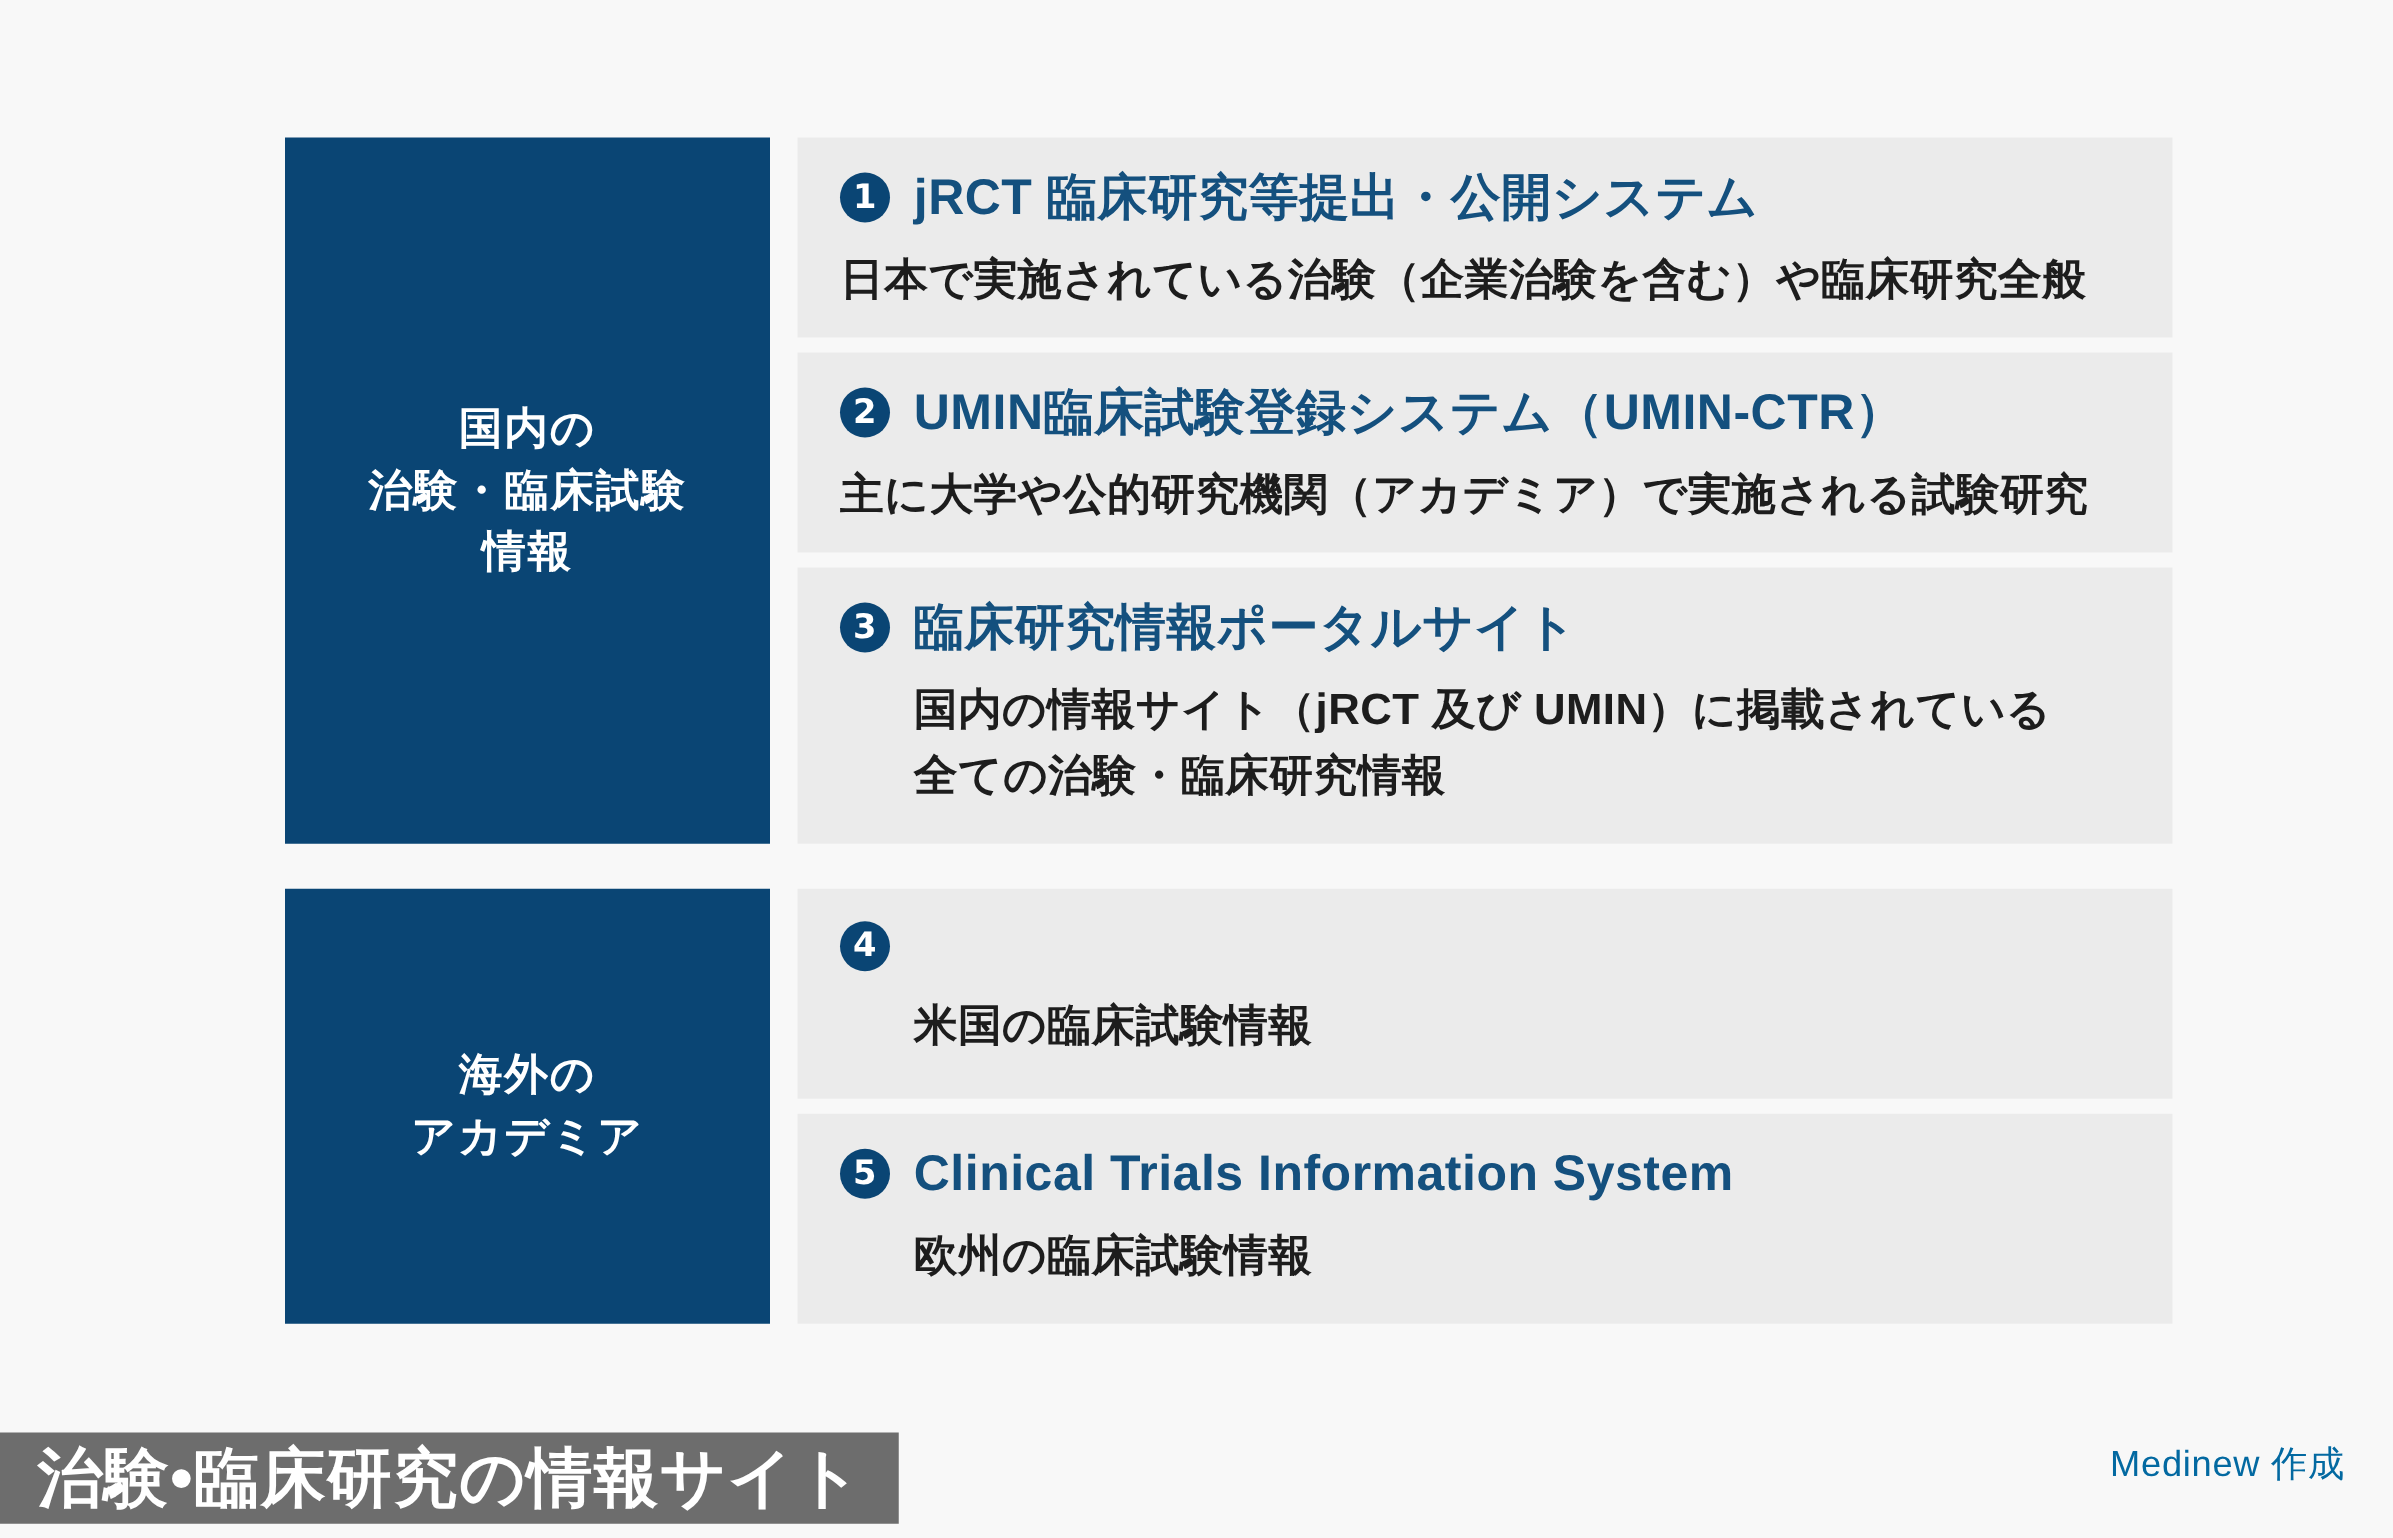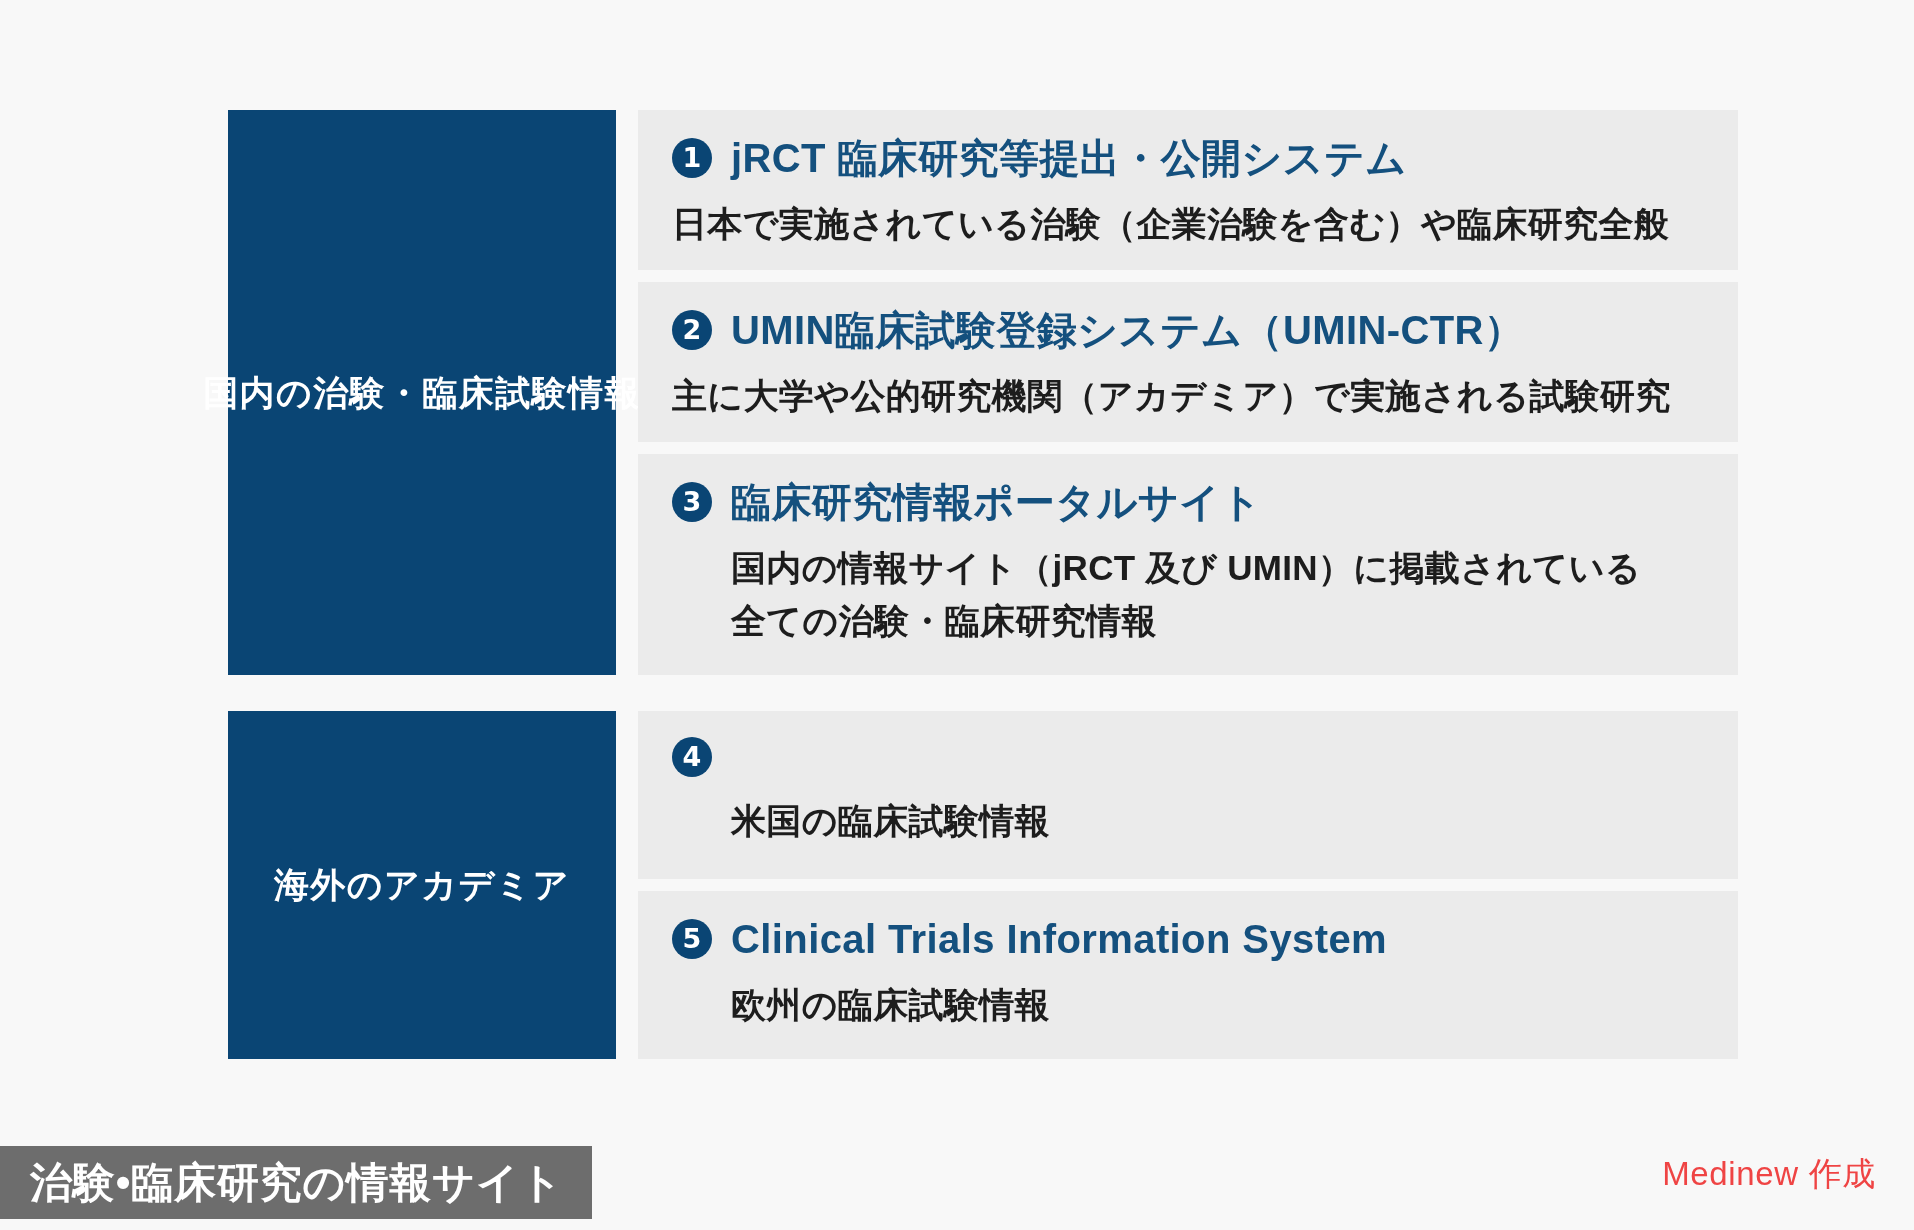--- a/index.html
+++ b/index.html
@@ -39,21 +39,21 @@
     margin-bottom: 36px;
   }
   .group:last-child { margin-bottom: 0; }
 
   .group-label {
     flex: 0 0 388px;
     width: 388px;
     background: #0a4574;
     color: #ffffff;
     display: flex;
-    flex-direction: row;
+    flex-direction: column;
     align-items: center;
     justify-content: center;
     text-align: center;
     font-weight: 700;
     font-size: 35px;
     line-height: 1.42;
     letter-spacing: 0.04em;
     box-sizing: border-box;
     padding: 10px 6px;
   }
@@ -124,32 +124,32 @@
   .footer-tag {
     position: absolute;
     left: 0;
     top: 1146px;
     height: 73px;
     background: #6d6d6d;
     color: #ffffff;
     display: flex;
     align-items: center;
     padding: 0 28px 0 30px;
-    font-size: 42px;
+    font-size: 52px;
     font-weight: 700;
     letter-spacing: 0.02em;
     box-sizing: border-box;
   }
 
   .credit {
     position: absolute;
     right: 38px;
     top: 1152px;
-    color: #ef4444;
-    font-size: 33px;
+    color: #0369a1;
+    font-size: 29px;
     font-weight: 400;
     letter-spacing: 0.02em;
   }
 </style>
 </head>
 <body>
 
 <div id="figure">
 
   <div class="groups">

